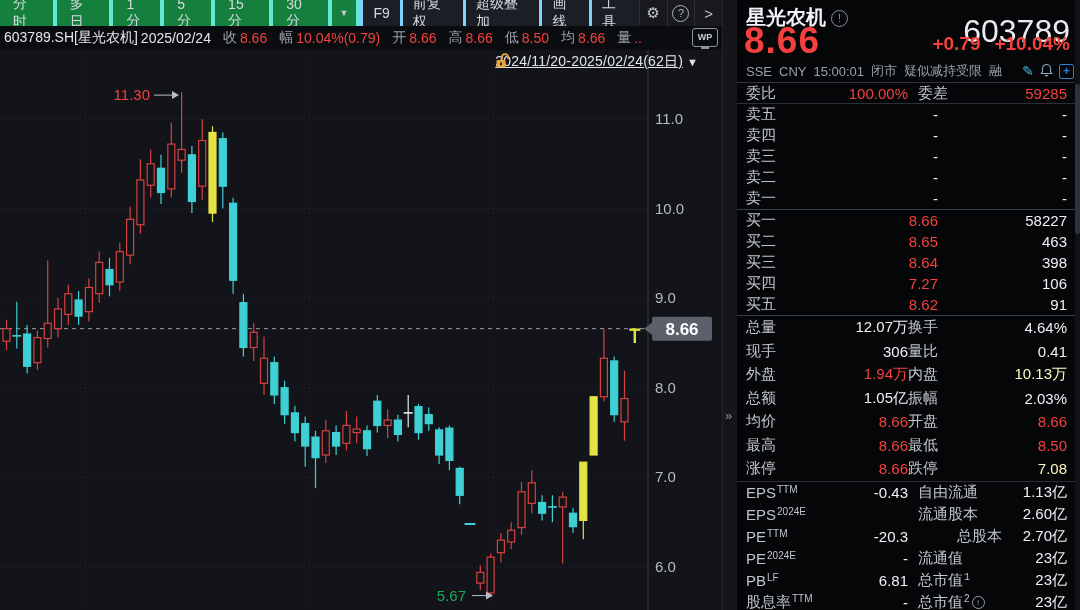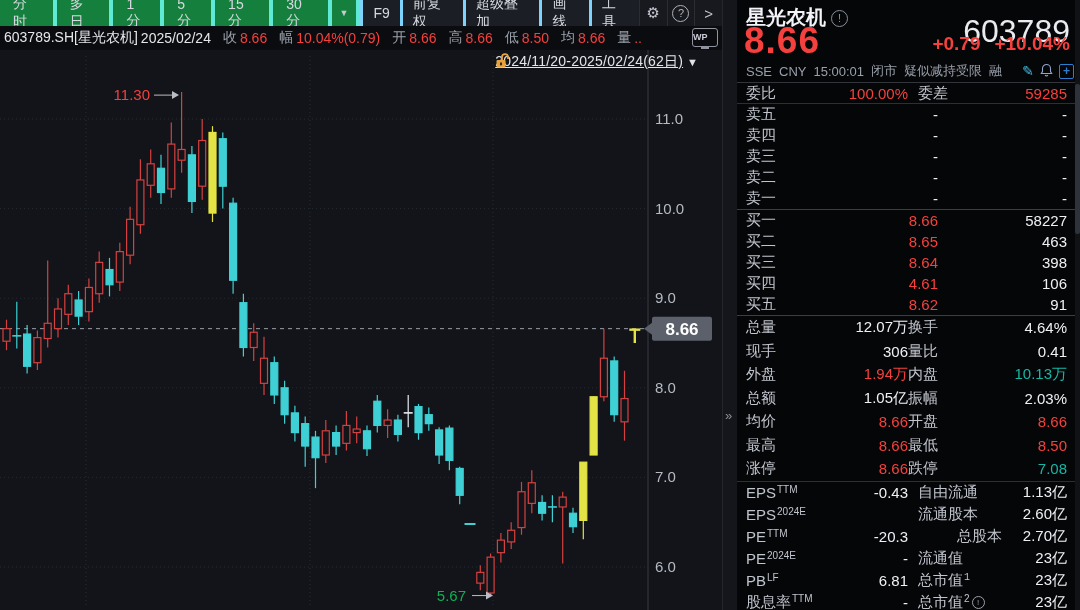--- a/index.html
+++ b/index.html
@@ -18,21 +18,21 @@
   .helpcirc{width:15px;height:15px;border:1px solid #aeb2ba;border-radius:50%;font-size:11px;line-height:15px;text-align:center;color:#aeb2ba;}
 
   
   .infobar{position:absolute;left:0;top:26px;width:722px;height:24px;background:#0b0c10;
            display:flex;align-items:center;font-size:14px;color:#e4e6ea;padding-left:4px;box-sizing:border-box;}
   .infobar .k{color:#9aa0aa;margin-left:12px;}
   .infobar .v{color:#f4413d;margin-left:3px;}
   .infobar .white{color:#e4e6ea;}
   .infobar .date{margin-left:3px;}
   .wpicon{position:absolute;right:4px;top:2px;width:24px;height:17px;border:1px solid #8f949e;border-radius:3px;
-          color:#c9cdd5;font-size:9px;font-weight:bold;line-height:17px;}
+          color:#c9cdd5;font-size:9px;font-weight:bold;text-align:center;line-height:17px;}
   .wpicon:after{content:"";position:absolute;left:8px;bottom:-3px;width:8px;height:2px;background:#8f949e;}
 
   
   .chart-area{position:absolute;left:0;top:50px;width:722px;height:560px;background:#121419;overflow:hidden;}
   .chart-area svg{position:absolute;left:0;top:0;}
   .rangebar{position:absolute;right:18px;top:3px;display:flex;align-items:center;font-size:14px;color:#e2e5ea;}
   .range-link{text-decoration:underline;letter-spacing:.2px;}
   .range-caret{font-size:11px;margin-left:4px;color:#dfe2e8;}
   .lockwrap{margin-left:6px;display:flex;align-items:center;}
 
@@ -61,21 +61,21 @@
   .grid-ob .c2{text-align:right;}
   .grid-ob .c3{text-align:right;padding-right:13px;color:#eef0f4;}
   .grid-st{grid-template-columns:62px 100px 76px 1fr;height:23.5px;}
   .grid-st .c2{text-align:right;}
   .grid-st .c4{text-align:right;padding-right:13px;}
   .grid-fd{grid-template-columns:96px 66px 112px 1fr;height:22px;}
   .grid-fd .c2{text-align:right;}
   .grid-fd .c4{text-align:right;padding-right:13px;color:#eef0f4;}
   .lbl{color:#c0c4cc;}
   .red{color:#f4413d;}
-  .green{color:#14b8a6;}
+  .green{color:#fef9c3;}
   .white{color:#eef0f4;}
   sup.sp{font-size:10px;color:#c0c4cc;vertical-align:5px;margin-left:1px;}
   .sect-div{border-top:1px solid #2c2f36;}
   .thick-div{border-top:1px solid #3a3e46;}
   .funds{overflow:hidden;height:128px;}
   .mini-info{display:inline-block;width:11px;height:11px;border:1px solid #9aa0ab;border-radius:50%;font-size:8px;line-height:11px;
              text-align:center;color:#9aa0ab;vertical-align:2px;margin-left:2px;}
   .pscroll{position:absolute;right:0;top:0;width:5px;height:610px;background:#101216;}
   .pscroll .thumb{position:absolute;left:0;top:84px;width:5px;height:150px;background:#2e323a;border-radius:2px;}
 </style>
@@ -368,21 +368,21 @@
           <span class="red c2">8.65</span>
           <span class="c3">463</span>
         </div>
       <div class="row grid-ob">
           <span class="lbl c1">买三</span>
           <span class="red c2">8.64</span>
           <span class="c3">398</span>
         </div>
       <div class="row grid-ob">
           <span class="lbl c1">买四</span>
-          <span class="red c2">4.61</span>
+          <span class="red c2">7.27</span>
           <span class="c3">106</span>
         </div>
       <div class="row grid-ob">
           <span class="lbl c1">买五</span>
           <span class="red c2">8.62</span>
           <span class="c3">91</span>
         </div>
     </div>
     <div class="thick-div"></div>
 

